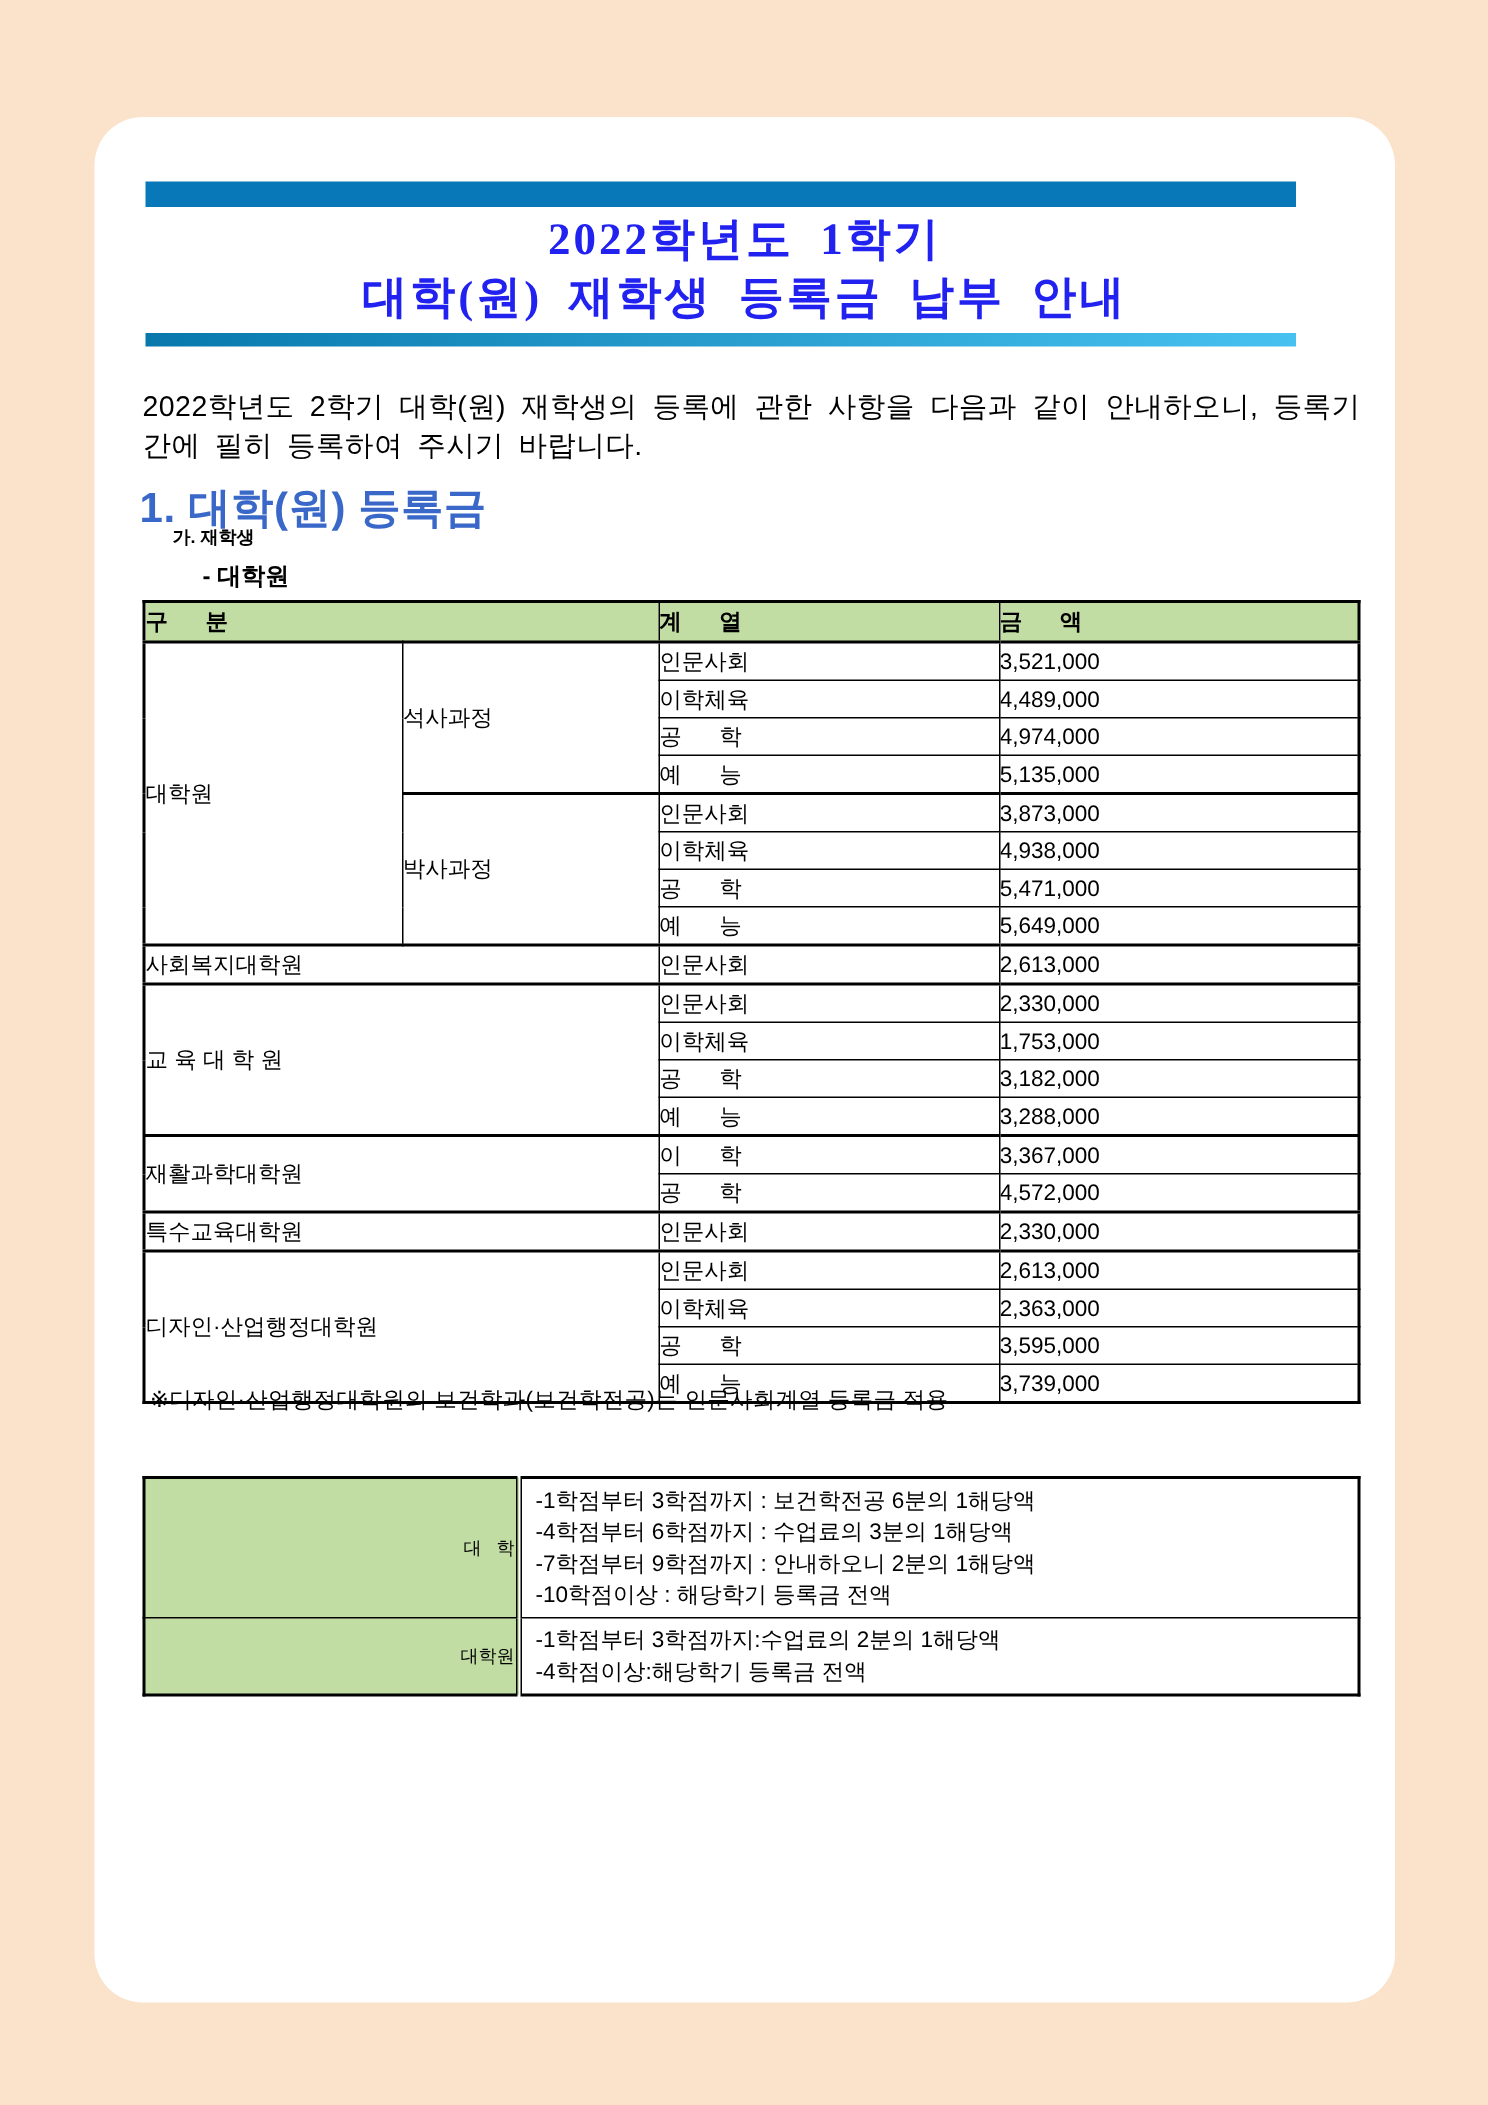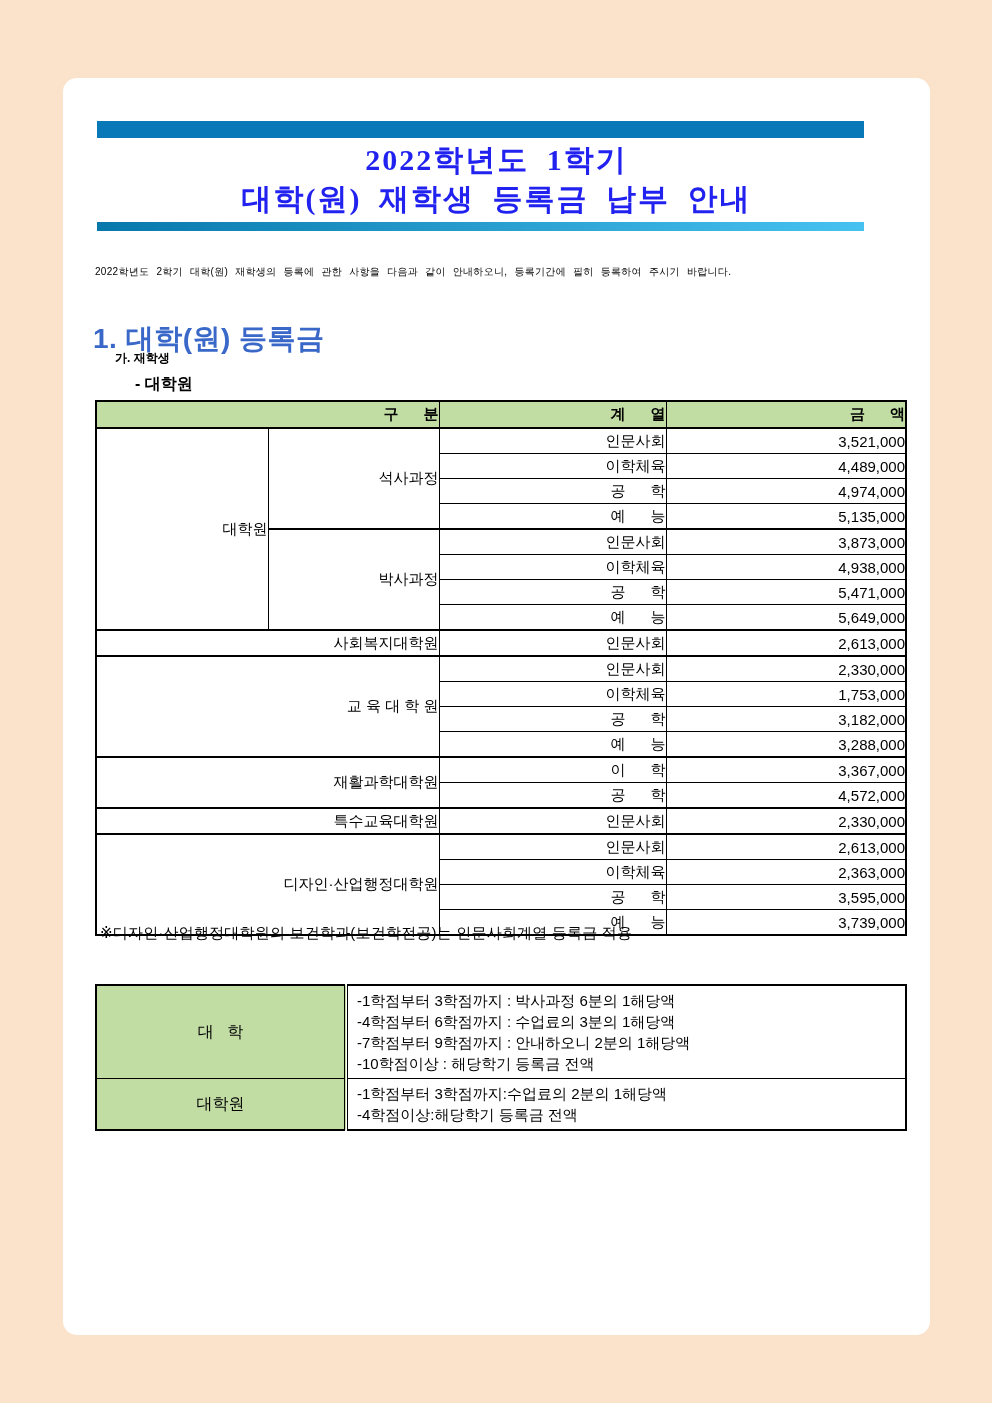--- a/index.html
+++ b/index.html
@@ -8,66 +8,66 @@
     --section-blue:#3a68c8; --green:#c1dda4; --ink:#000000;
   }
   html,body{margin:0;padding:0;}
   body{
     width:992px;height:1403px;position:relative;overflow:hidden;
     background:var(--page-bg);
     font-family:"Liberation Sans","DejaVu Sans",sans-serif;color:var(--ink);
   }
   .card{
     position:absolute;left:63px;top:78px;width:867px;height:1257px;
-    background:var(--card-bg);border-radius:14px;
+    background:var(--card-bg);border-radius:32px;
   }
   .top-bar{position:absolute;left:34px;top:43px;width:767px;height:17px;background:var(--bar-blue);}
   .doc-title{
     position:absolute;left:0;top:62px;width:100%;text-align:center;
     font-family:"Liberation Serif","DejaVu Serif",serif;font-weight:bold;
     font-size:30px;line-height:39px;color:var(--title-blue);letter-spacing:2px;word-spacing:8px;
   }
   .grad-bar{
     position:absolute;left:34px;top:144px;width:767px;height:9px;
     background:linear-gradient(to right,var(--grad-start),var(--grad-end));
   }
   .intro{
     position:absolute;left:32px;top:181px;width:812px;margin:0;
-    font-size:10px;line-height:26px;text-align:justify;word-spacing:4px;letter-spacing:0.3px;
+    font-size:19px;line-height:26px;text-align:justify;word-spacing:4px;letter-spacing:0.3px;
   }
   .sec1{
     position:absolute;left:30px;top:242px;margin:0;
     font-size:28px;font-weight:bold;color:var(--section-blue);letter-spacing:0.5px;
   }
   .sub-a{position:absolute;left:52px;top:272px;font-size:12px;font-weight:bold;}
   .dash-label{position:absolute;left:72px;top:296px;font-size:16px;font-weight:bold;}
   table.tuition{
     position:absolute;left:32px;top:322px;width:810px;
     border-collapse:collapse;table-layout:fixed;font-size:15px;
     border:2px solid var(--ink);
   }
   .tuition th,.tuition td{
-    border:1px solid var(--ink);text-align:right;vertical-align:middle;
+    border:1px solid var(--ink);text-align:left;vertical-align:middle;
     white-space:pre;padding:0;height:24px;overflow:hidden;
   }
   .tuition thead th{
     background:var(--green);border-bottom:2px solid var(--ink);
     height:25px;font-weight:bold;
   }
   .tuition tr.thick-top td{border-top:2px solid var(--ink);}
   .note{position:absolute;left:25px;top:834px;margin:12px;font-size:15px;letter-spacing:0.2px;}
   .sub-b{position:absolute;left:52px;top:916px;font-size:16px;font-weight:bold;}
   table.overcredit{
     position:absolute;left:32px;top:906px;width:810px;
     border-collapse:collapse;table-layout:fixed;font-size:15px;
     border:2px solid var(--ink);
   }
   .overcredit td{border:1px solid var(--ink);vertical-align:middle;}
   .overcredit td.oc-label{
-    background:var(--green);text-align:center;white-space:pre;font-size:16px;
+    background:var(--green);text-align:right;white-space:pre;font-size:12px;
   }
   .overcredit td.oc-content{
     border-left:4px double var(--ink);padding:4px 6px 4px 9px;line-height:21px;
   }
   .oc-line{white-space:pre;}
 </style>
 </head>
 <body>
 
 <div class="card">
@@ -196,21 +196,21 @@
 
   <table class="overcredit">
     <colgroup>
       <col style="width:250px">
         <col style="width:560px">
     </colgroup>
     <tbody>
         <tr>
           <td class="oc-label">대   학</td>
           <td class="oc-content">
-            <div class="oc-line">-1학점부터 3학점까지 : 박사과정 6분의 1해당액</div>
+            <div class="oc-line">-1학점부터 3학점까지 : 보건학전공 6분의 1해당액</div>
             <div class="oc-line">-4학점부터 6학점까지 : 수업료의 3분의 1해당액</div>
             <div class="oc-line">-7학점부터 9학점까지 : 안내하오니 2분의 1해당액</div>
             <div class="oc-line">-10학점이상 : 해당학기 등록금 전액</div>
           </td>
         </tr>
         <tr>
           <td class="oc-label">대학원</td>
           <td class="oc-content">
             <div class="oc-line">-1학점부터 3학점까지:수업료의 2분의 1해당액</div>
             <div class="oc-line">-4학점이상:해당학기 등록금 전액</div>

